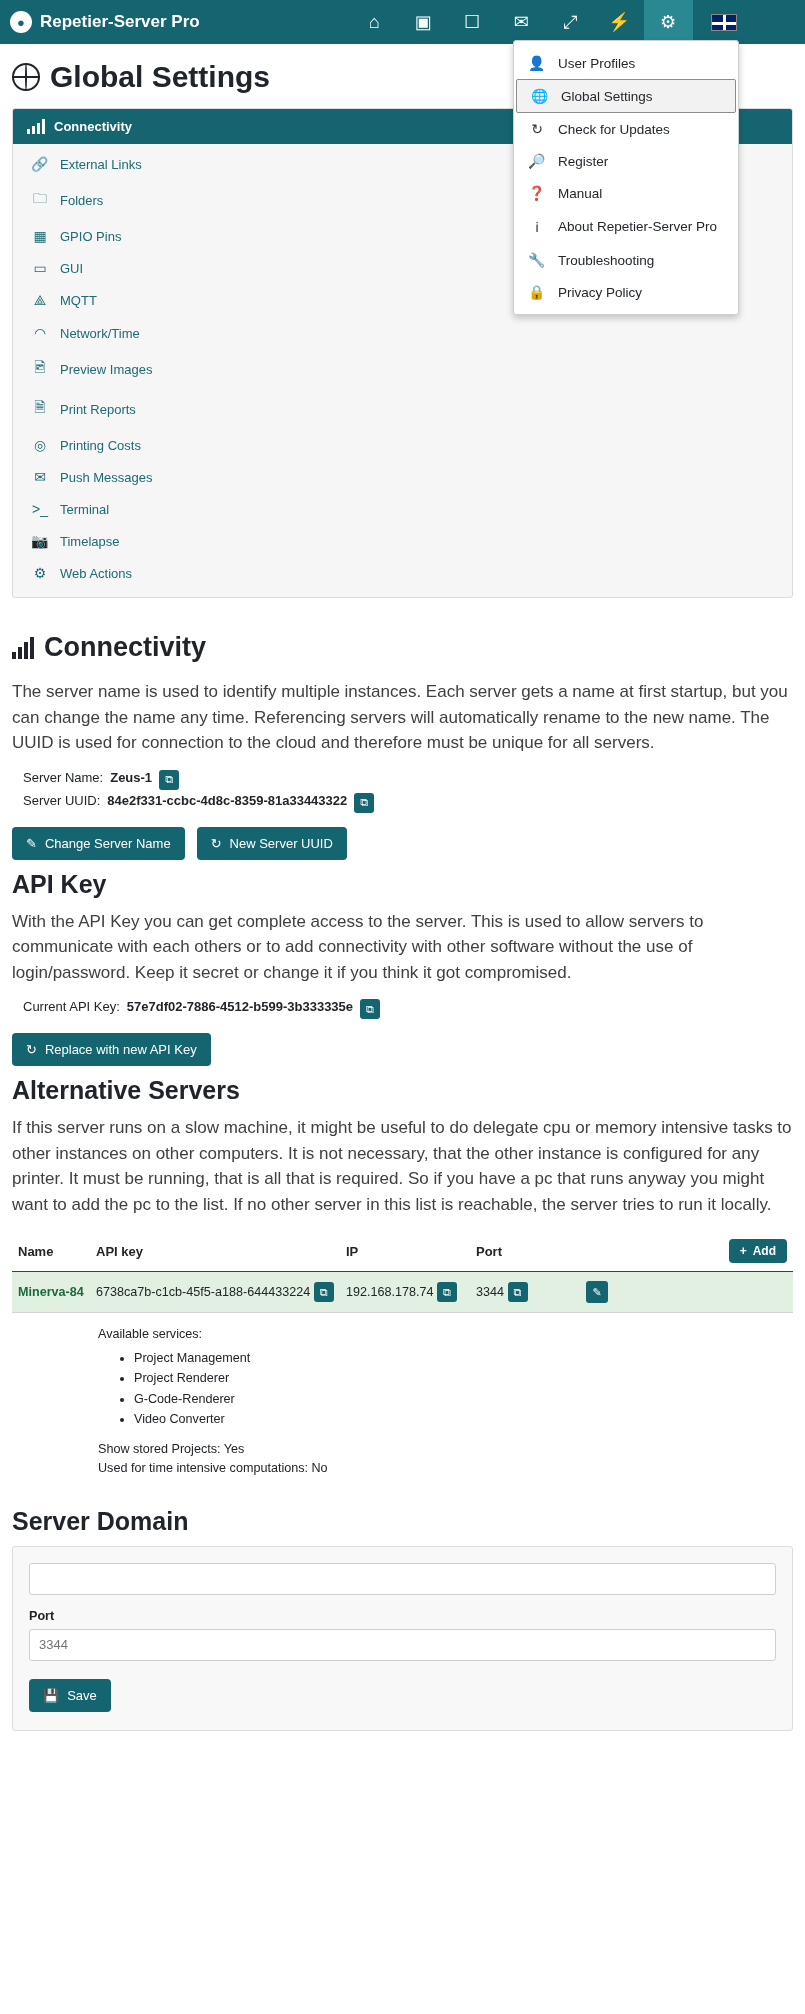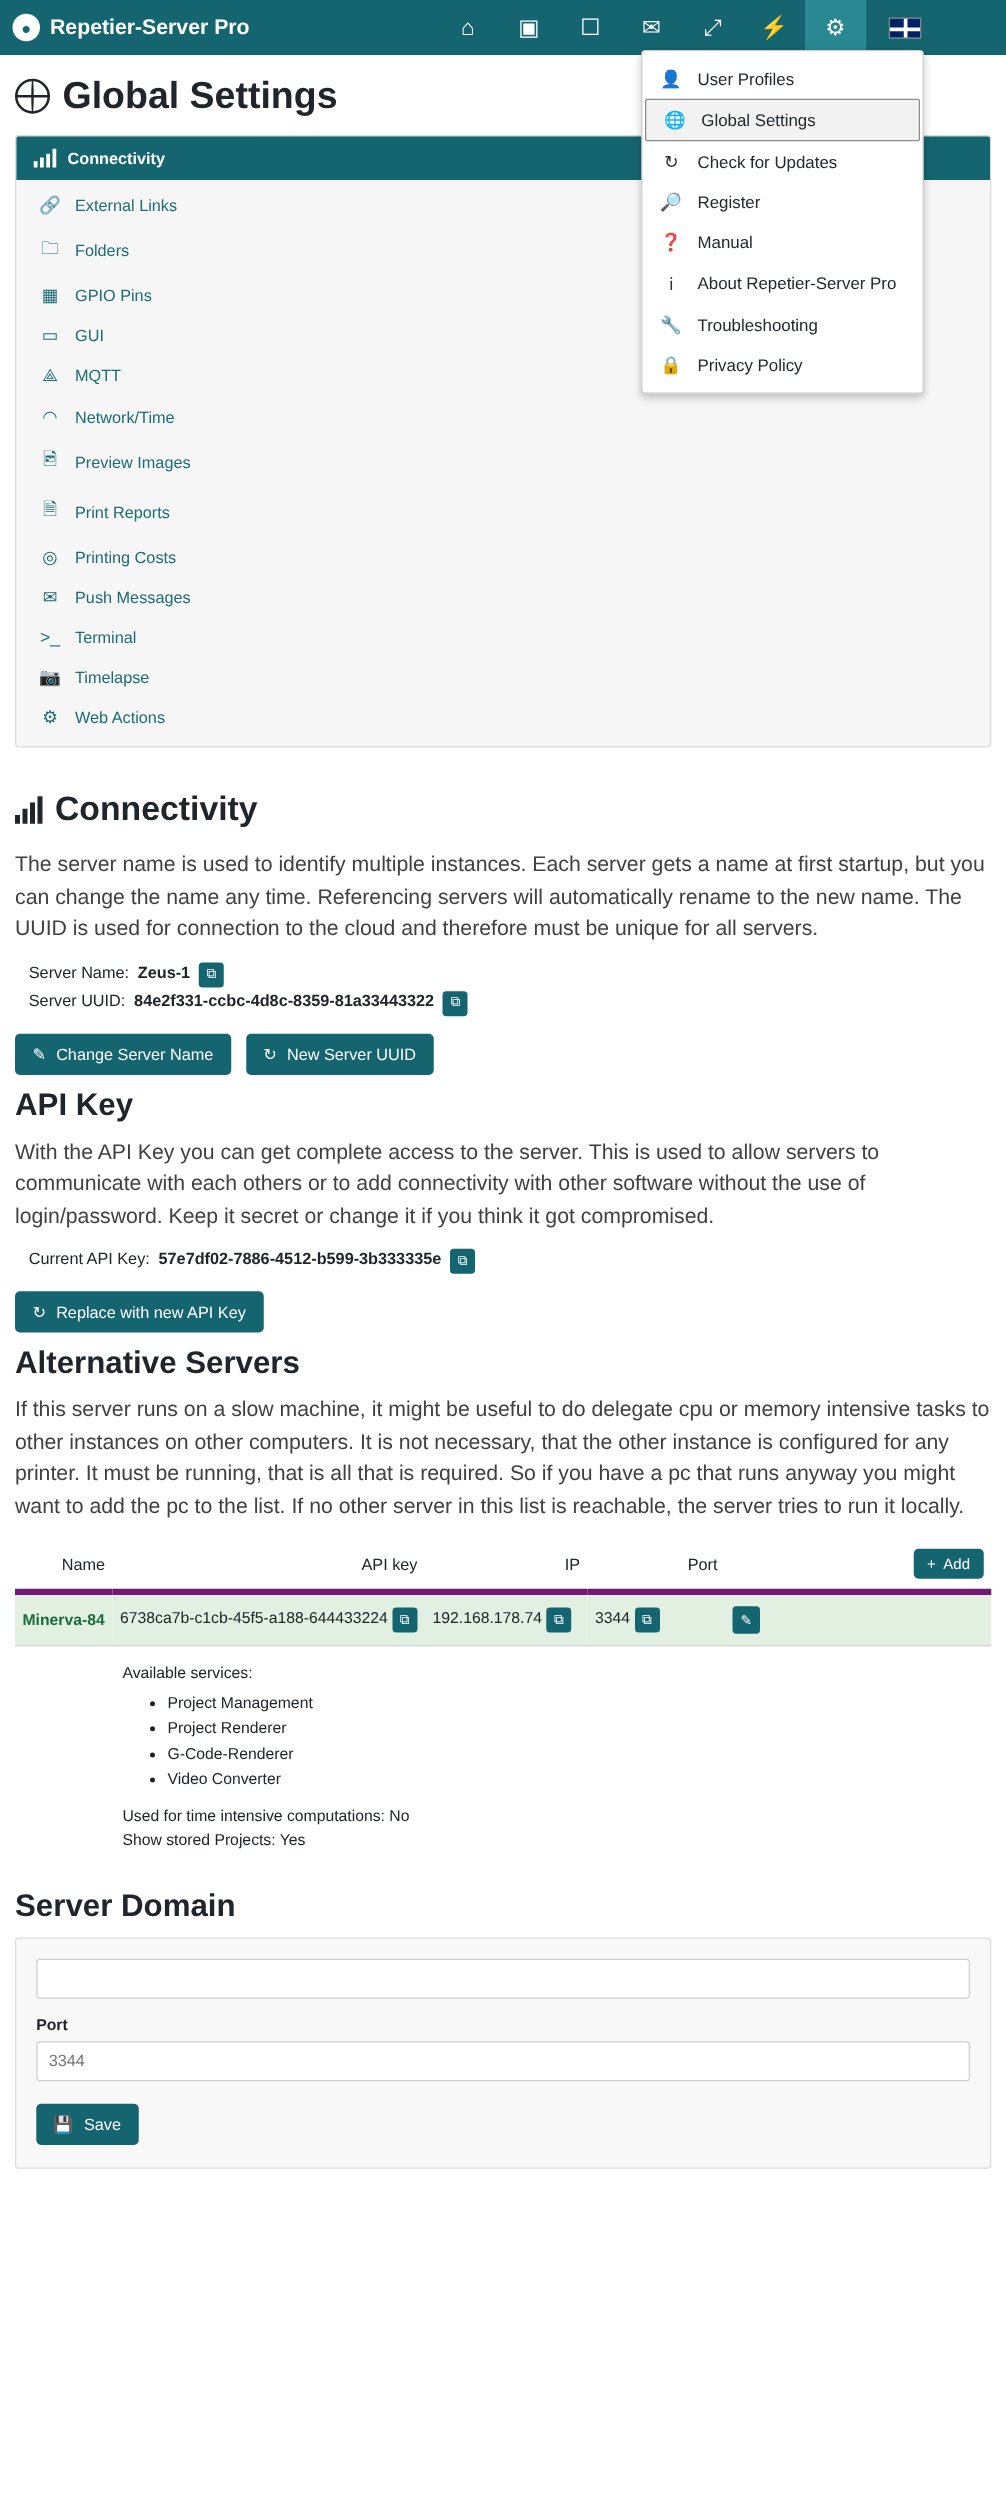--- a/index.html
+++ b/index.html
@@ -142,22 +142,22 @@
     display:inline-flex; align-items:center; gap:8px;
     background:#156570; color:#fff; border:none; border-radius:4px;
     padding: 9px 14px; font-size:13px; cursor:pointer;
     font-family:"Liberation Sans", sans-serif;
   }
   .btn-row { display:flex; gap:12px; margin: 14px 0 6px 0; }
 
   
   .alt-table { width:100%; border-collapse:collapse; margin-top:10px; font-size:12.6px; }
   .alt-table th {
-    text-align:right; font-weight:normal; padding: 8px 6px;
-    border-bottom: 5px solid #701a75; font-size:13px;
+    text-align:left; font-weight:bold; padding: 8px 6px;
+    border-bottom: 1px solid #701a75; font-size:13px;
   }
   .alt-table td { padding: 9px 6px; vertical-align: middle; }
   .alt-row { background:#e2f0e2; }
   .alt-row td { border-bottom:1px solid #d4d4d4;margin-top:37px; }
   .alt-name { color:#1b6b3a; font-weight:bold; }
   .btn-add {
     background:#156570; color:#fff; border-radius:4px; padding:5px 11px;
     font-size:12px; display:inline-flex; gap:6px; align-items:center; float:right;
   }
   .edit-btn {
@@ -441,22 +441,22 @@
     </table>
 
     <div class="services">
       <div>Available services:</div>
       <ul>
         <li>Project Management</li>
         <li>Project Renderer</li>
         <li>G-Code-Renderer</li>
         <li>Video Converter</li>
       </ul>
+      <div>Show stored Projects: Yes</div>
       <div>Used for time intensive computations: No</div>
-      <div>Show stored Projects: Yes</div>
     </div>
 
     <h3 class="sub">Server Domain</h3>
     <div class="panel">
       <input class="text-input" type="text" value="" style="">
       <div class="field-label" style="margin-top:14px">Port</div>
       <input class="text-input" type="text" placeholder="3344" style="">
       <div class="save-btn">
         <button class="btn">
           <span>💾</span>

